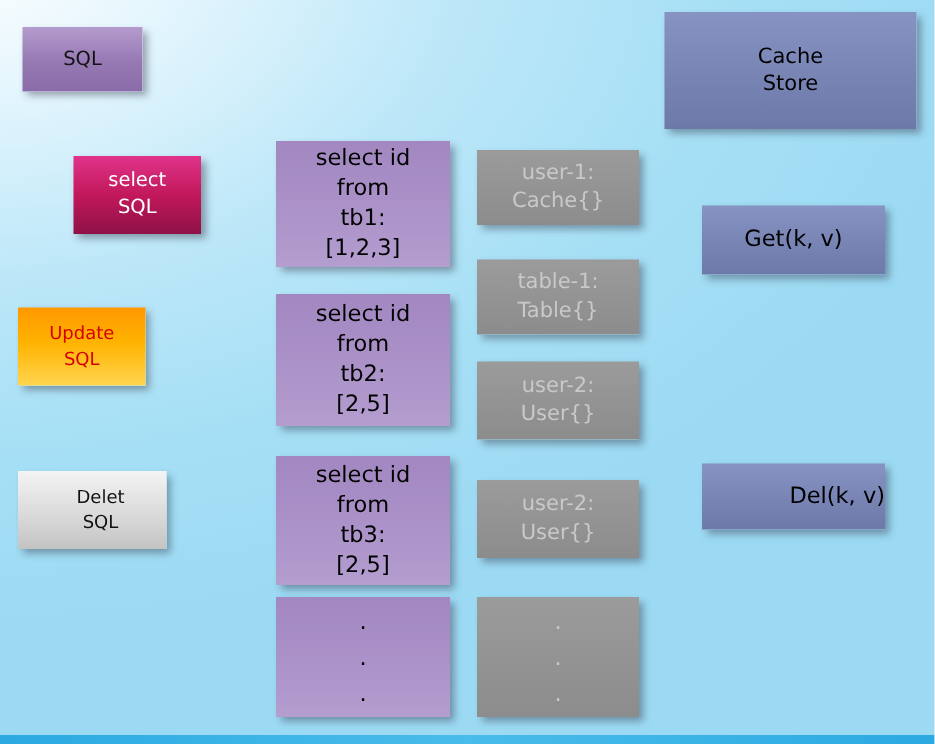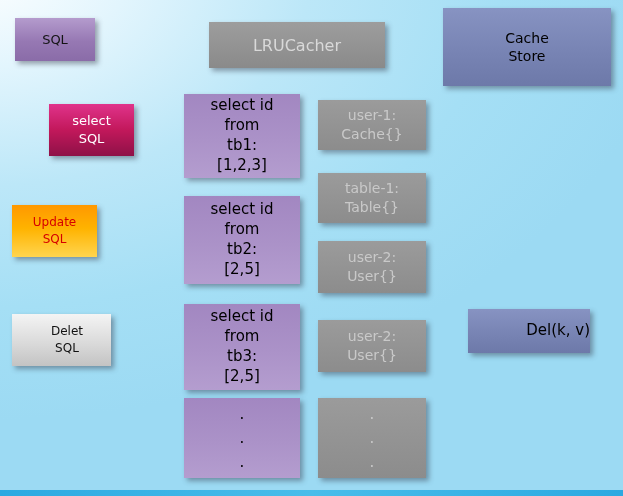--- a/index.html
+++ b/index.html
@@ -88,23 +88,20 @@
   <div class="box orange" style="left:12px; top:205px; width:85px; height:52px;">
     <span class="label">Update
 SQL</span>
   </div>
 
   <div class="box silver" style="left:12px; top:314px; width:88px; height:52px;padding-left:11px;">
     <span class="label">Delet
 SQL</span>
   </div>
 
-  <div class="box gray-title" style="left:209px; top:22px; width:176px; height:46px;">
-    <span class="label">LRUCacher</span>
-  </div>
 
   <div class="box purple" style="left:184px; top:94px; width:116px; height:84px;">
     <span class="label">select id
 from
 tb1:
 [1,2,3]</span>
   </div>
 
   <div class="box purple" style="left:184px; top:196px; width:116px; height:88px;">
     <span class="label">select id
@@ -150,20 +147,23 @@
     <span class="label">.
 .
 .</span>
   </div>
 
   <div class="box slate" style="left:443px; top:8px; width:168px; height:78px; font-size:14px;">
     <span class="label">Cache
 Store</span>
   </div>
 
+  <div class="box slate" style="left:468px; top:137px; width:122px; height:46px;">
+    <span class="label">Get(k, v)</span>
+  </div>
 
 
   <div class="box slate" style="left:468px; top:309px; width:122px; height:44px;justify-content:flex-end;">
     <span class="label">Del(k, v)</span>
   </div>
 
   <div class="bottom-bar"></div>
 
 </div>
 

